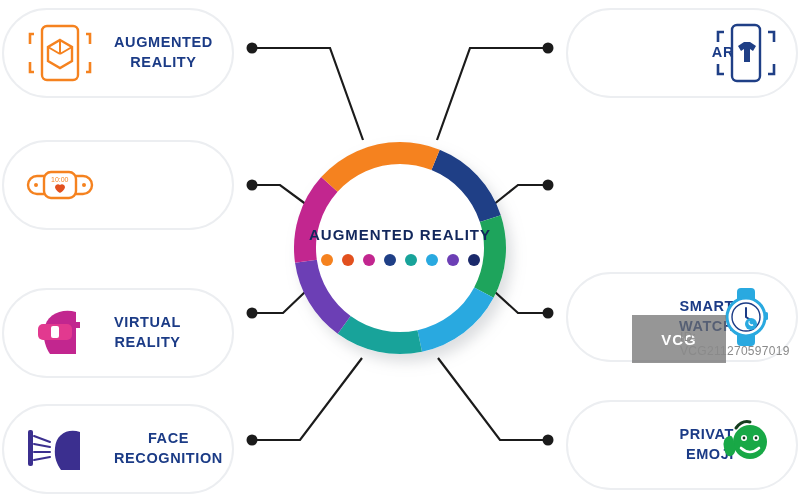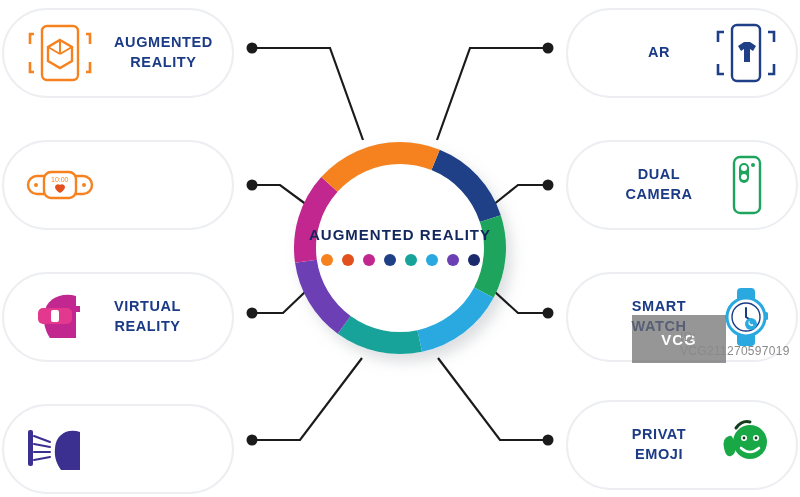--- a/index.html
+++ b/index.html
@@ -5,21 +5,21 @@
   html,body{margin:0;padding:0;}
   body{width:800px;height:497px;background:#ffffff;font-family:"Liberation Sans",sans-serif;overflow:hidden;position:relative;}
   .stage{position:absolute;left:0;top:0;width:800px;height:497px;}
 
   
   .card{position:absolute;width:232px;height:90px;border:2px solid #eceef1;border-radius:45px;background:#ffffff;box-sizing:border-box;}
   .card.left{left:2px;}
   .card.right{left:566px;}
   .card .label{position:absolute;top:50%;transform:translateY(-50%);font-size:14.5px;font-weight:bold;letter-spacing:.6px;line-height:1.35;color:#1b3b86;}
   .card.left .label{left:110px;text-align:center;}
-  .card.right .label{left:16px;width:150px;text-align:center;}
+  .card.right .label{left:16px;width:150px;text-align:right;}
   .card .icon{position:absolute;top:50%;transform:translateY(-50%);width:72px;height:62px;}
   .card.left .icon{left:20px;}
   .card.right .icon{right:14px;}
 
   .center-title{position:absolute;left:290px;top:226px;width:220px;text-align:center;font-size:15px;font-weight:bold;letter-spacing:1px;color:#12275c;}
 
   .dots{position:absolute;left:305px;top:254px;width:190px;display:flex;justify-content:center;gap:9px;}
   .dots i{display:block;width:12px;height:12px;border-radius:50%;}
 
   .wm{position:absolute;left:588px;top:315px;width:94px;height:48px;background:rgba(110,110,110,.72);display:flex;align-items:center;justify-content:center;margin-left:44px;}
@@ -105,21 +105,21 @@
         <rect x="4" y="22" width="64" height="18" rx="9" fill="none" stroke="#f5821f" stroke-width="2.4"></rect>
         <rect x="20" y="18" width="32" height="26" rx="7" fill="#ffffff" stroke="#f5821f" stroke-width="2.4"></rect>
         <text x="27" y="28" font-family="Liberation Sans, sans-serif" font-size="7" fill="#f5821f">10:00</text>
         <path d="M31 33 a3 3 0 0 1 5 -2 a3 3 0 0 1 5 2 c0 3 -5 6 -5 6 s-5 -3 -5 -6 z" fill="#e2501e"></path>
         <circle cx="12" cy="31" r="2" fill="#f5821f"></circle>
           <circle cx="60" cy="31" r="2" fill="#f5821f"></circle>
       </svg>
     </div>
   </div>
 
-  <div class="card left" style="top:272px">
+  <div class="card left" style="top:288px">
     <div class="icon">
       <svg viewBox="0 0 72 62" width="72" height="62">
         <path d="M52 10 C38 6 22 12 20 28 C19 38 22 46 26 52 L52 52 Z" fill="#c2268f"></path>
         <rect x="14" y="22" width="34" height="16" rx="5" fill="#e2398f"></rect>
         <rect x="27" y="24" width="8" height="12" rx="2" fill="#ffffff"></rect>
         <path d="M48 20 h8 v6 h-8 z" fill="#c2268f"></path>
       </svg>
     </div>
     <div class="label" style="white-space:pre-line">VIRTUAL
 REALITY</div>
@@ -131,46 +131,35 @@
         <path d="M56 14 C44 10 32 16 31 30 C30 40 33 46 37 52 L56 52 Z" fill="#3b2f8f"></path>
         <rect x="4" y="12" width="5" height="36" rx="2" fill="#3b2f8f"></rect>
         <g stroke="#3b2f8f" stroke-width="2" stroke-linecap="round">
           <path d="M10 18 L26 24"></path>
             <path d="M10 26 L26 29"></path>
             <path d="M10 34 L26 34"></path>
             <path d="M10 42 L26 39"></path>
         </g>
       </svg>
     </div>
+    <div class="label" style="white-space:pre-line">FACE
+RECOGNITION</div>
   </div>
 
   <div class="card right" style="top:8px">
     <div class="label" style="white-space:pre-line">AR</div>
     <div class="icon">
       <svg viewBox="0 0 72 62" width="72" height="62">
         <rect x="22" y="3" width="28" height="56" rx="5" fill="none" stroke="#1f3f86" stroke-width="2.4"></rect>
         <path d="M28 24 l6 -4 h6 l6 4 l-3 5 l-3 -2 v13 h-6 v-13 l-3 2 z" fill="#1f3f86"></path>
         <path d="M14 10 L8 10 L8 20 M58 10 L64 10 L64 20 M14 52 L8 52 L8 42 M58 52 L64 52 L64 42" fill="none" stroke="#1f3f86" stroke-width="2.6"></path>
       </svg>
     </div>
   </div>
 
-  <div class="card right" style="top:140px">
-    <div class="label" style="white-space:pre-line">DUAL
-CAMERA</div>
-    <div class="icon">
-      <svg viewBox="0 0 72 62" width="72" height="62">
-        <rect x="24" y="3" width="26" height="56" rx="6" fill="none" stroke="#1ea45c" stroke-width="2.4"></rect>
-        <rect x="29" y="9" width="10" height="20" rx="5" fill="#1ea45c"></rect>
-        <circle cx="34" cy="14" r="3" fill="#ffffff"></circle>
-        <circle cx="34" cy="23" r="3" fill="#ffffff"></circle>
-        <circle cx="43" cy="11" r="2" fill="#1ea45c"></circle>
-      </svg>
-    </div>
-  </div>
 
   <div class="card right" style="top:272px">
     <div class="label" style="white-space:pre-line">SMART
 WATCH</div>
     <div class="icon">
       <svg viewBox="0 0 72 62" width="72" height="62">
         <rect x="27" y="2" width="18" height="16" rx="4" fill="#29a9e0"></rect>
         <rect x="27" y="44" width="18" height="16" rx="4" fill="#29a9e0"></rect>
         <circle cx="36" cy="31" r="19" fill="#ffffff" stroke="#29a9e0" stroke-width="3"></circle>
         <circle cx="36" cy="31" r="14" fill="none" stroke="#1b3b86" stroke-width="1.4"></circle>

